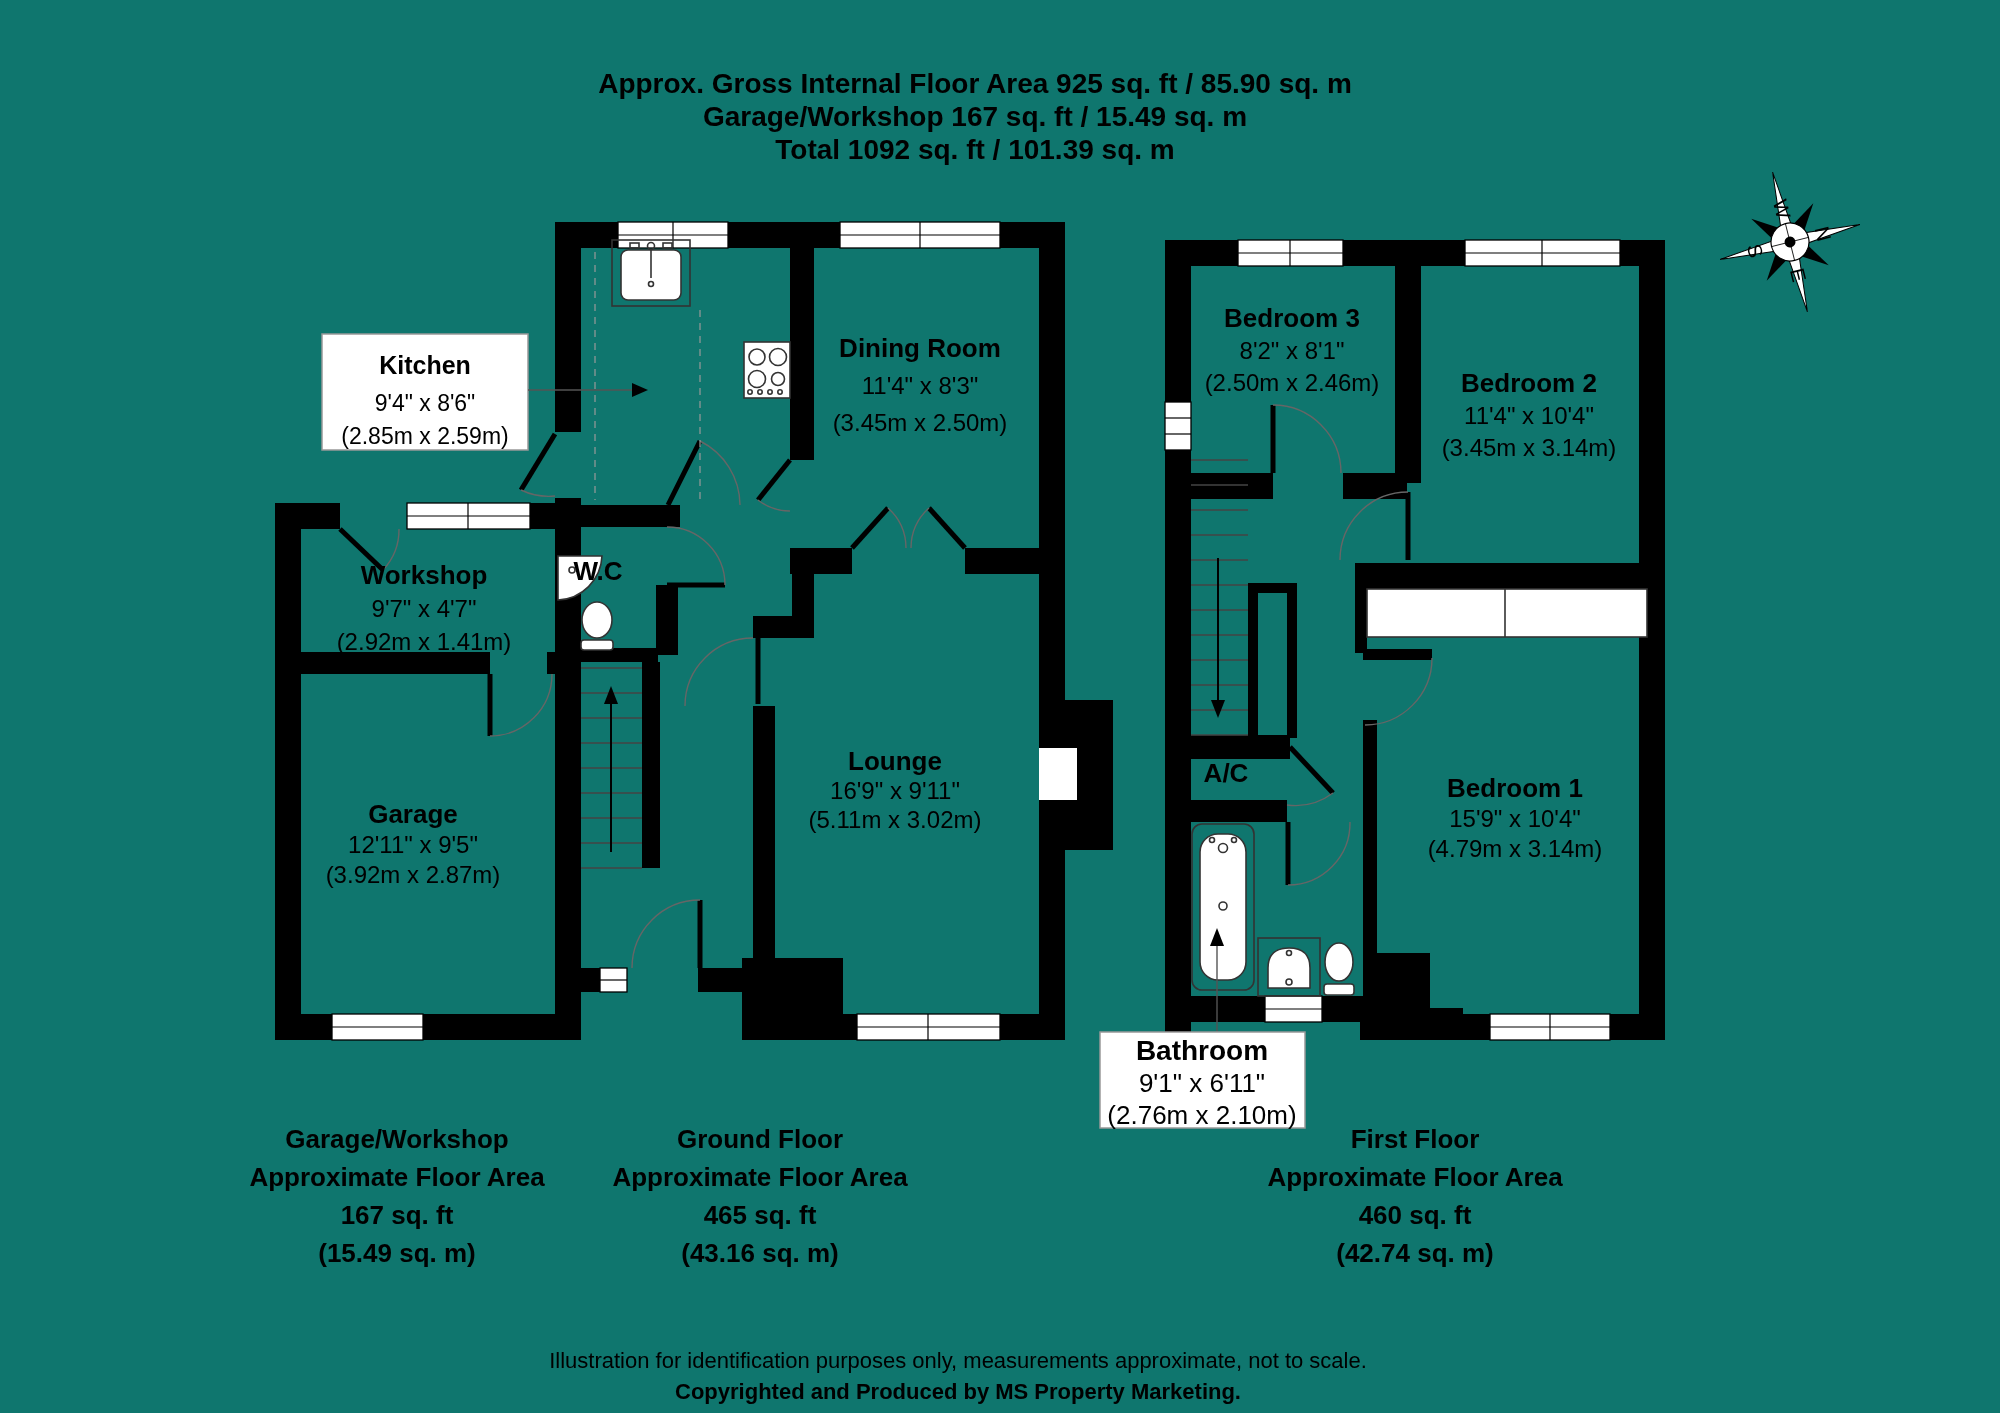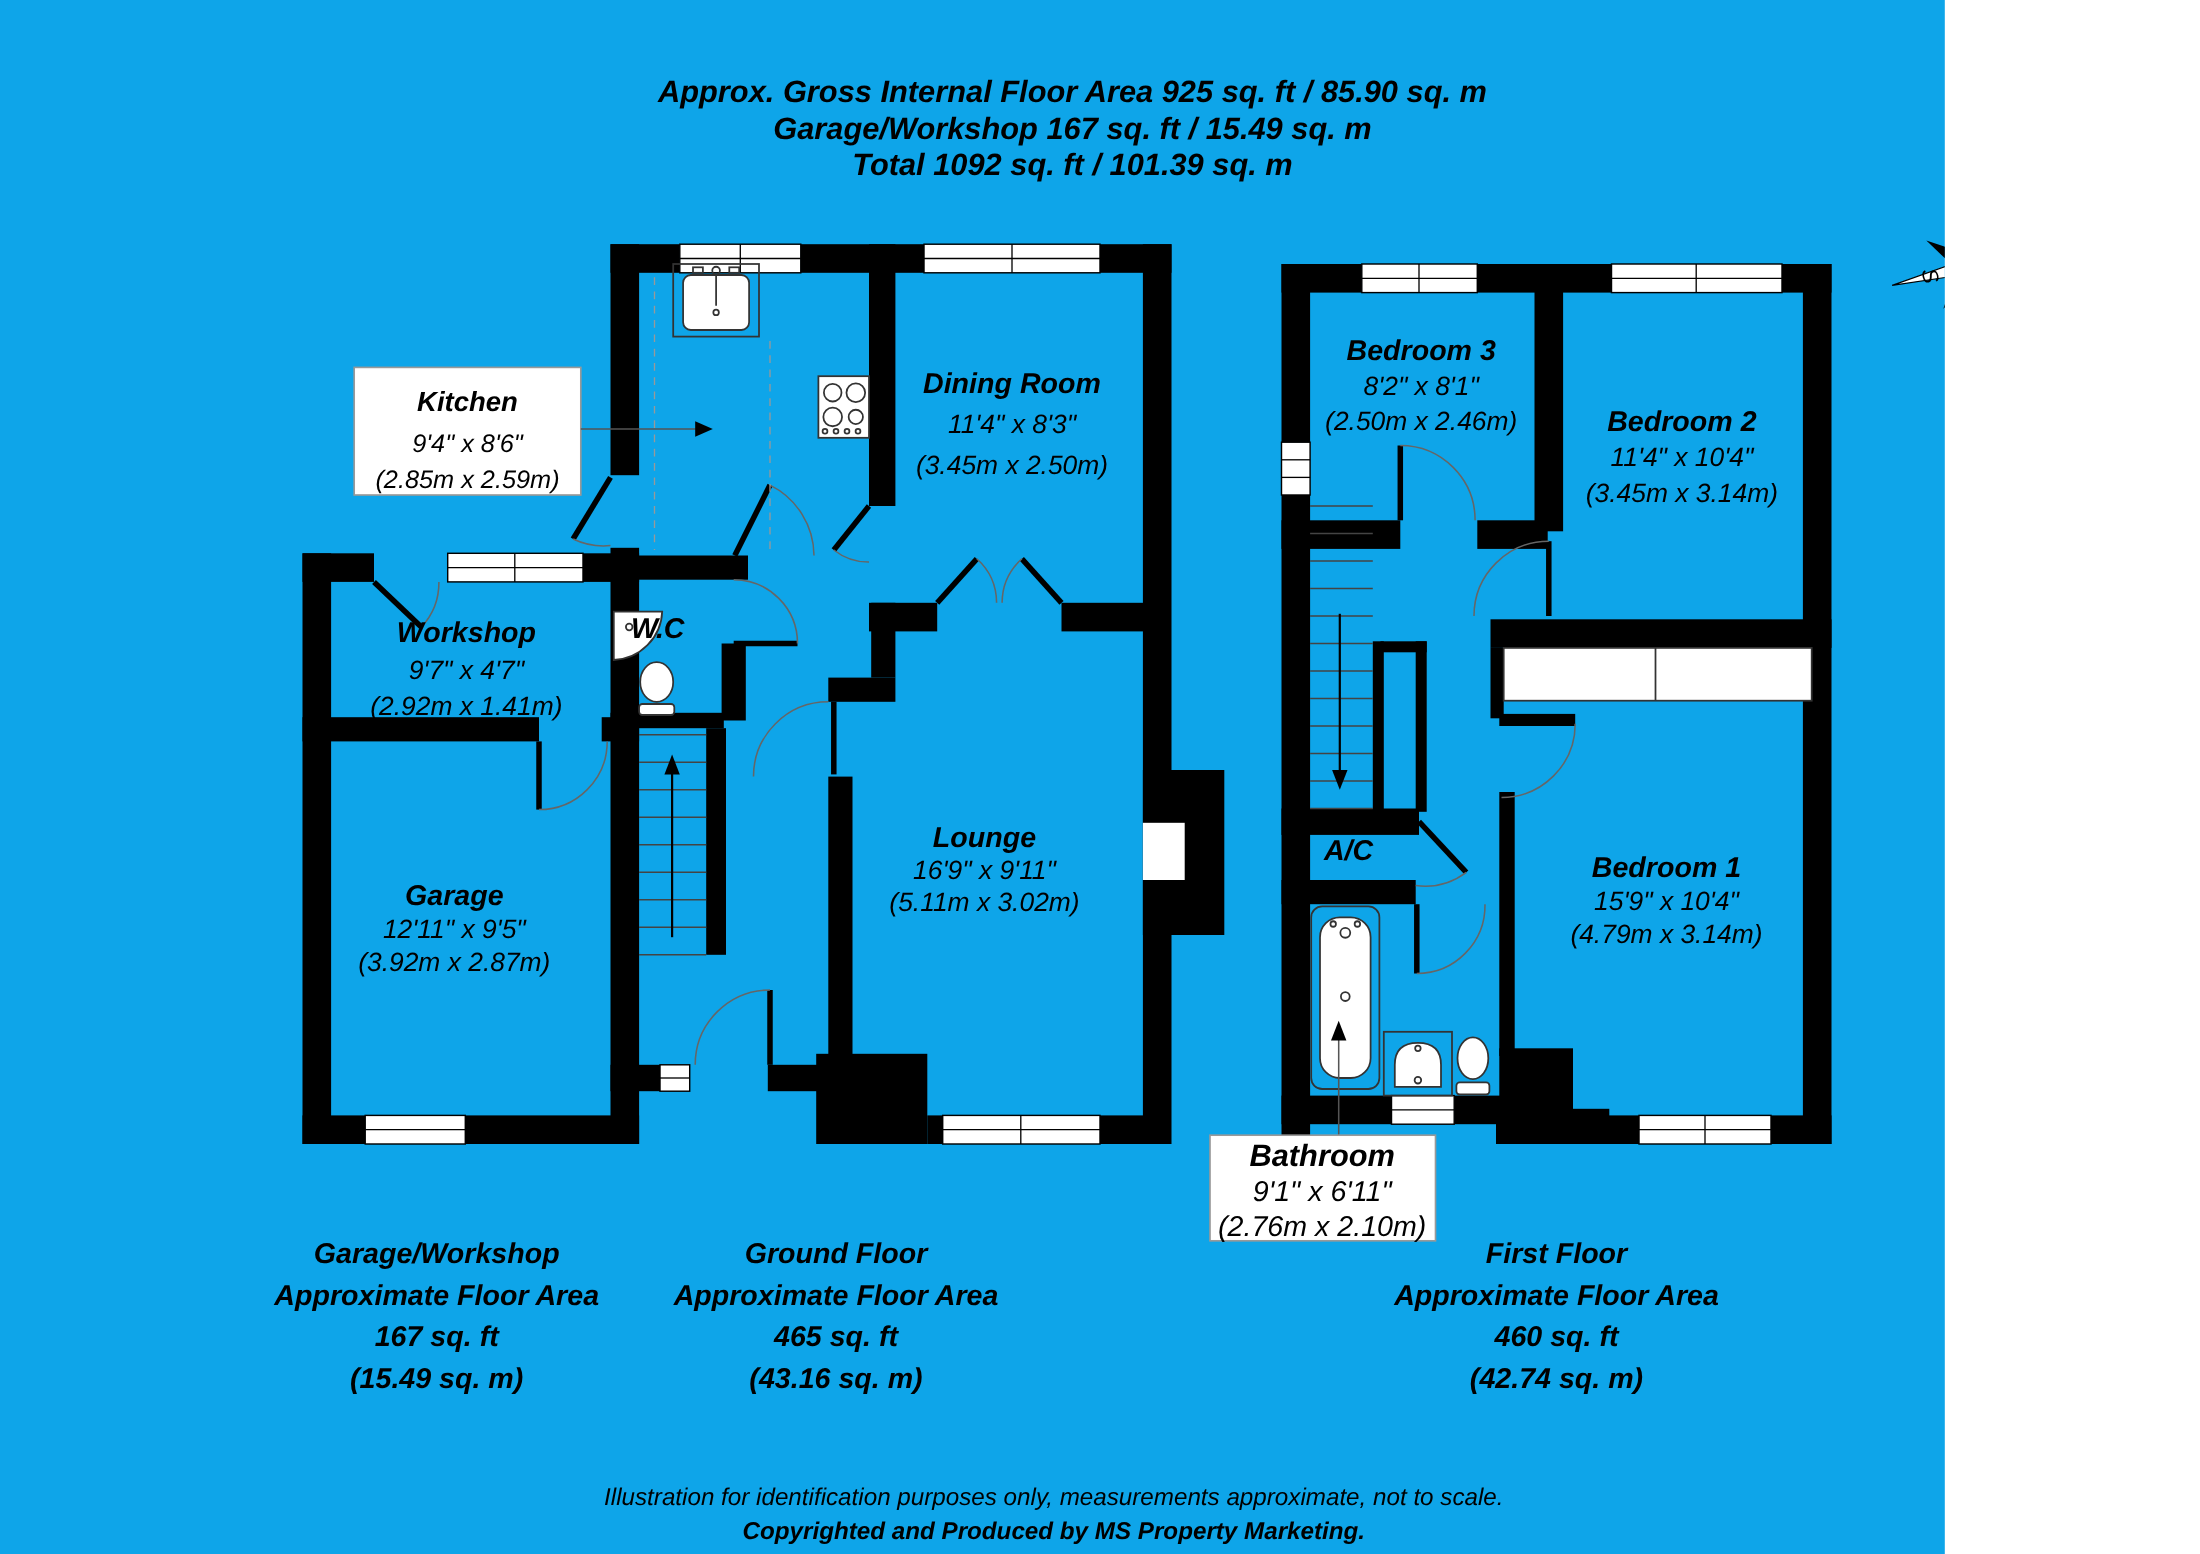--- a/index.html
+++ b/index.html
@@ -1,16 +1,16 @@
 <!DOCTYPE html>
 <html><head>
 <meta charset="utf-8">
 <style>
   html,body{margin:0;padding:0;background:#fff;}
-  #page{position:relative;width:1768px;height:1413px;background:#0ea5e9;overflow:hidden;font-style:italic;}
+  #page{position:relative;width:2000px;height:1413px;background:#0f766e;overflow:hidden;}
   svg{position:absolute;inset:0;}
   .w{fill:#000;}
   text{font-family:"Liberation Sans",sans-serif;fill:#000;text-anchor:middle;}
   .h1{font-size:28px;font-weight:bold;}
   .rname{font-size:26px;font-weight:bold;}
   .rdim{font-size:24px;font-weight:normal;}
   .cname{font-size:25px;font-weight:bold;}
   .cdim{font-size:23px;font-weight:normal;}
   .bname{font-size:28px;font-weight:bold;}
   .bdim{font-size:26px;font-weight:normal;}

